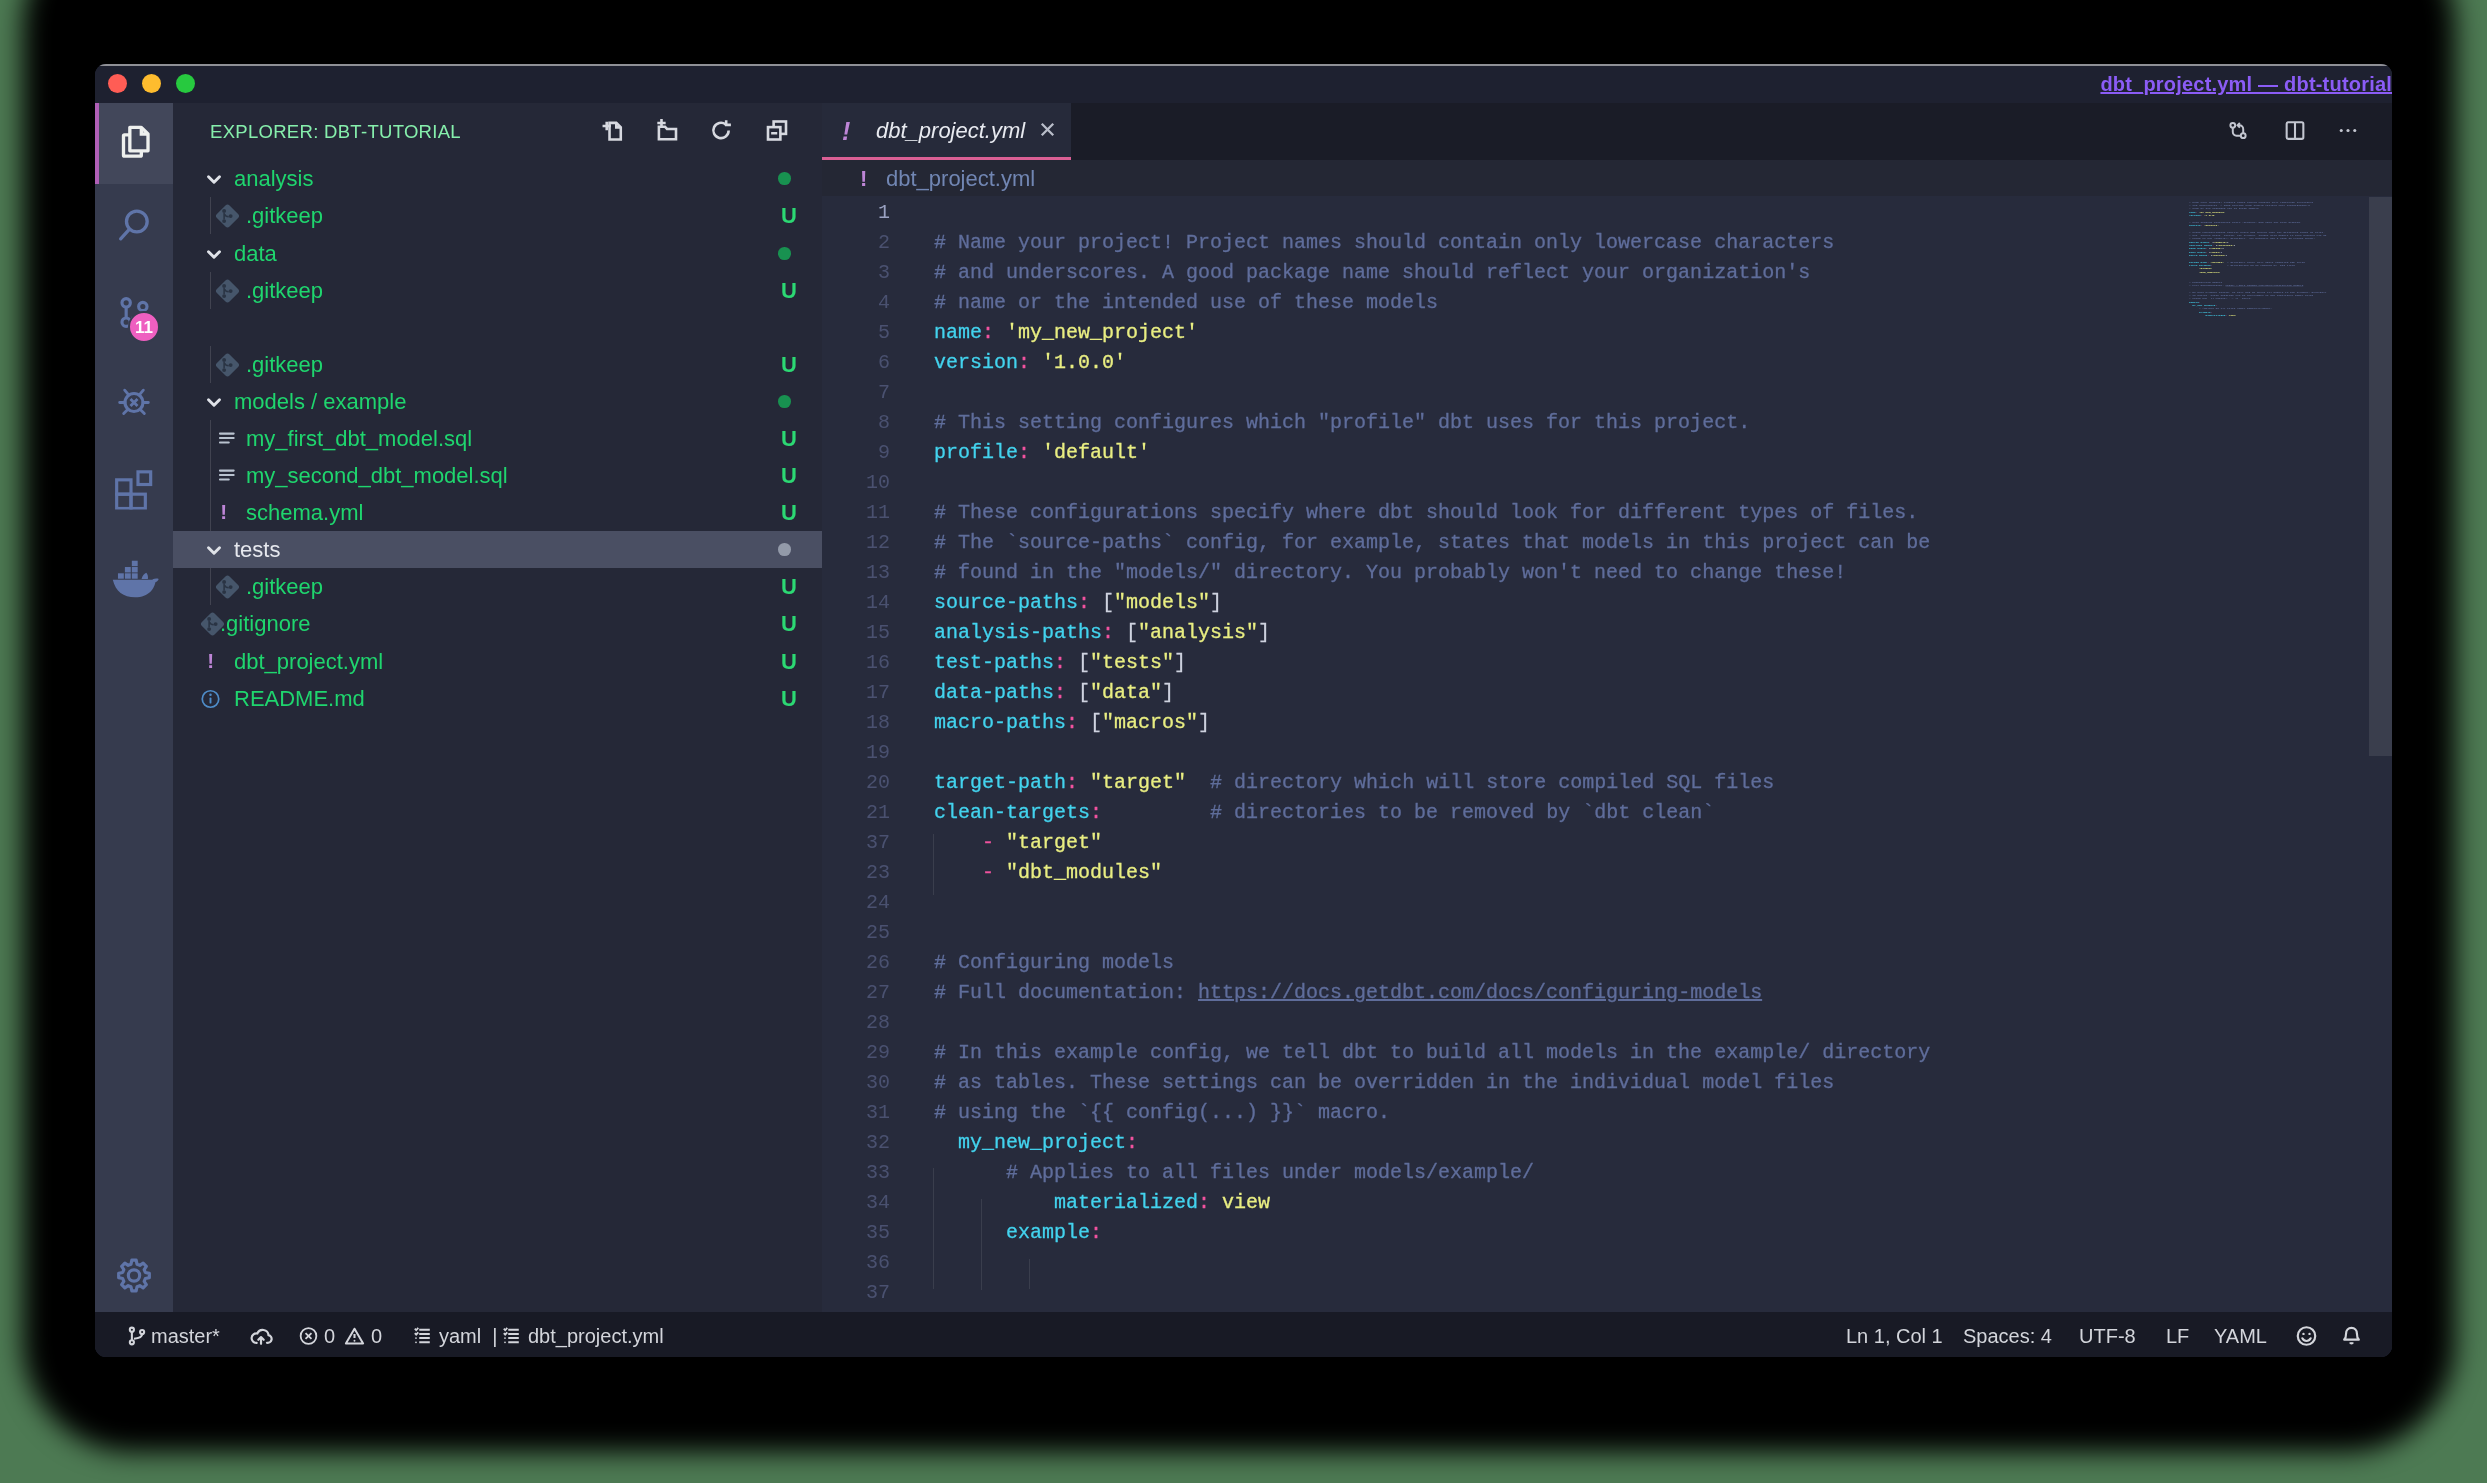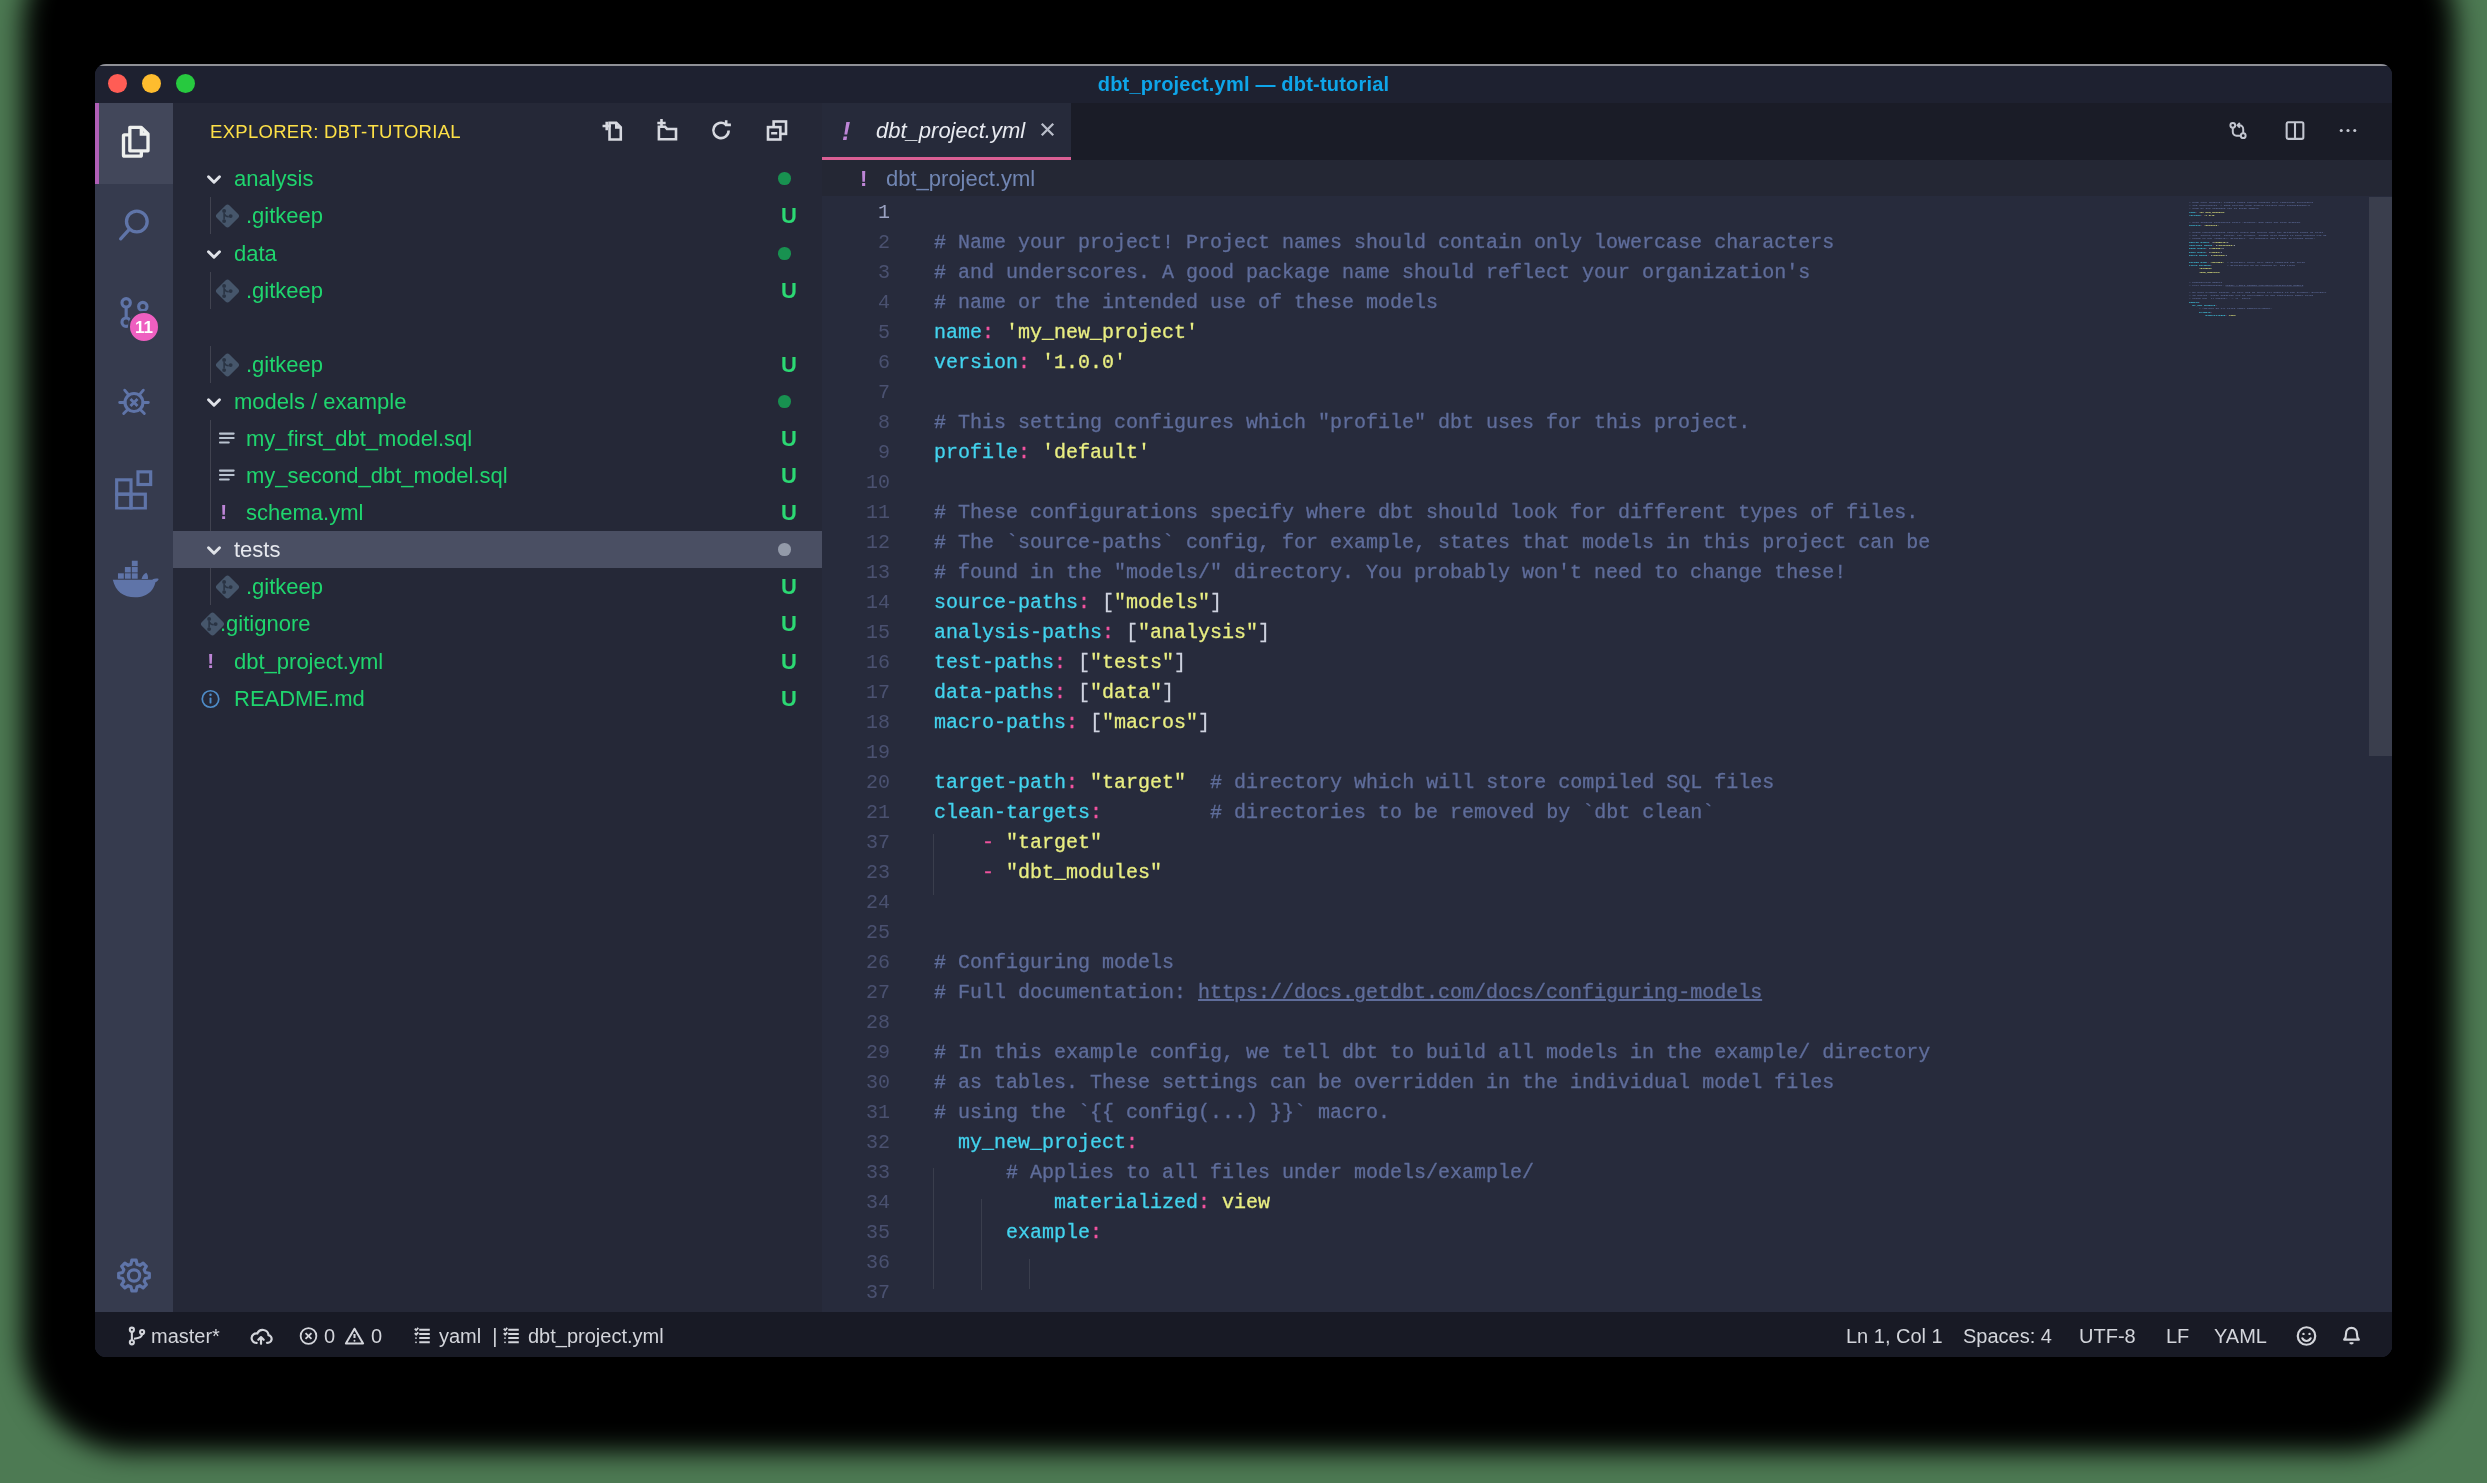--- a/index.html
+++ b/index.html
@@ -10,39 +10,39 @@
 #win { position:absolute; left:95px; top:64px; width:2297px; height:1293px;
   background:#272b3c; border-radius:11px; overflow:hidden; }
 #topline { position:absolute; left:0; top:0; width:2297px; height:1.7px;
   background:#8f9096; z-index:60; }
 
 
 #titlebar { position:absolute; left:0; top:0; width:2297px; height:39px;
   background:#1e2130; }
 .tl { position:absolute; top:9.7px; width:19.4px; height:19.4px; border-radius:50%; }
 #title { position:absolute; left:0; top:0; width:2297px; height:39px;
-  line-height:40px; text-align:center; color:#0ea5e9;
-  font-size:20px; font-weight:600; letter-spacing:0.2px; }
+  line-height:40px; text-align:right; color:#8b5cf6;
+  font-size:20px; font-weight:600; letter-spacing:0.2px;text-decoration:underline; }
 
 
 #abar { position:absolute; left:0; top:39px; width:78px; height:1209px;
   background:#363b4e; }
 #abar .tile { position:absolute; left:0; top:0; width:78px; height:81px;
   background:#42475a; border-left:4.2px solid #b05fb6; }
 .aicon { position:absolute; left:39px; transform:translate(-50%,-50%); }
 #scmbadge { position:absolute; left:33px; top:208px; width:32px; height:32px;
   border-radius:50%; background:#ee5fc0; border:2.5px solid #363b4e;
   color:#fff; font-size:17px; font-weight:700; text-align:center;
   line-height:29px; }
 
 
 #sidebar { position:absolute; left:78px; top:39px; width:649px; height:1209px;
   background:#252837; }
 #sbheader { position:absolute; left:37px; top:0; height:56px; line-height:57px;
-  color:#fde047; font-size:18.5px; letter-spacing:0.3px; }
+  color:#86efac; font-size:18.5px; letter-spacing:0.3px; }
 .hicon { position:absolute; top:29px; transform:translate(-50%,-50%); }
 .trow { position:absolute; left:0; width:649px; height:37px; }
 .trow.sel { background:#4a4f63; }
 .ticn { position:absolute; top:50%; transform:translate(0,-50%); display:flex; }
 .tlabel { position:absolute; top:0; height:37px; line-height:38px; font-size:22px; }
 .gtxt { color:#1fd56e; }
 .wtxt { color:#e6e8ee; }
 .ub { position:absolute; right:25px; top:0; height:37px; line-height:38px;
   font-size:22px; font-weight:600; color:#2cd873; }
 .dotb { position:absolute; right:31px; top:12.2px; width:12.6px; height:12.6px;

